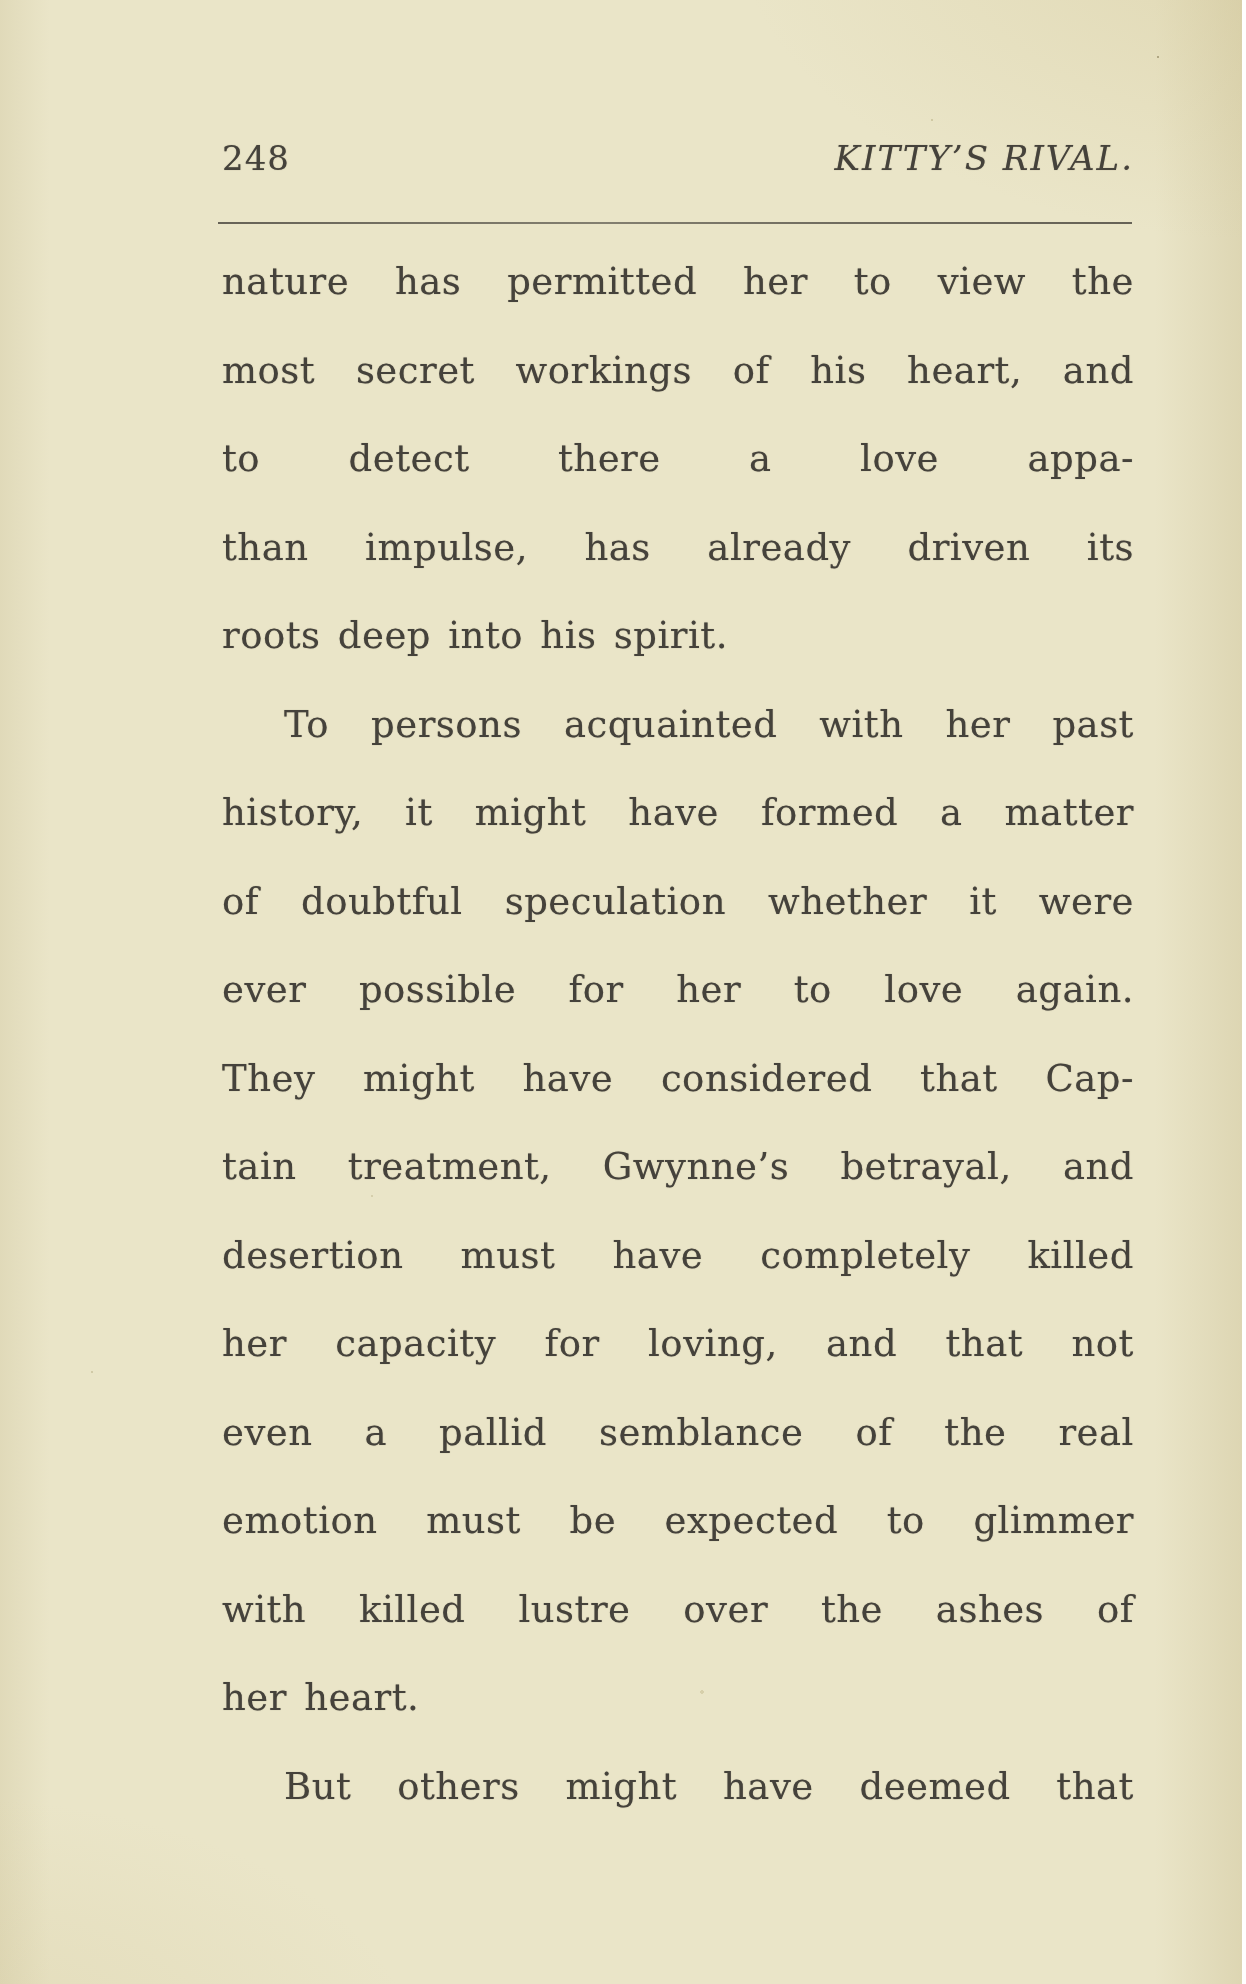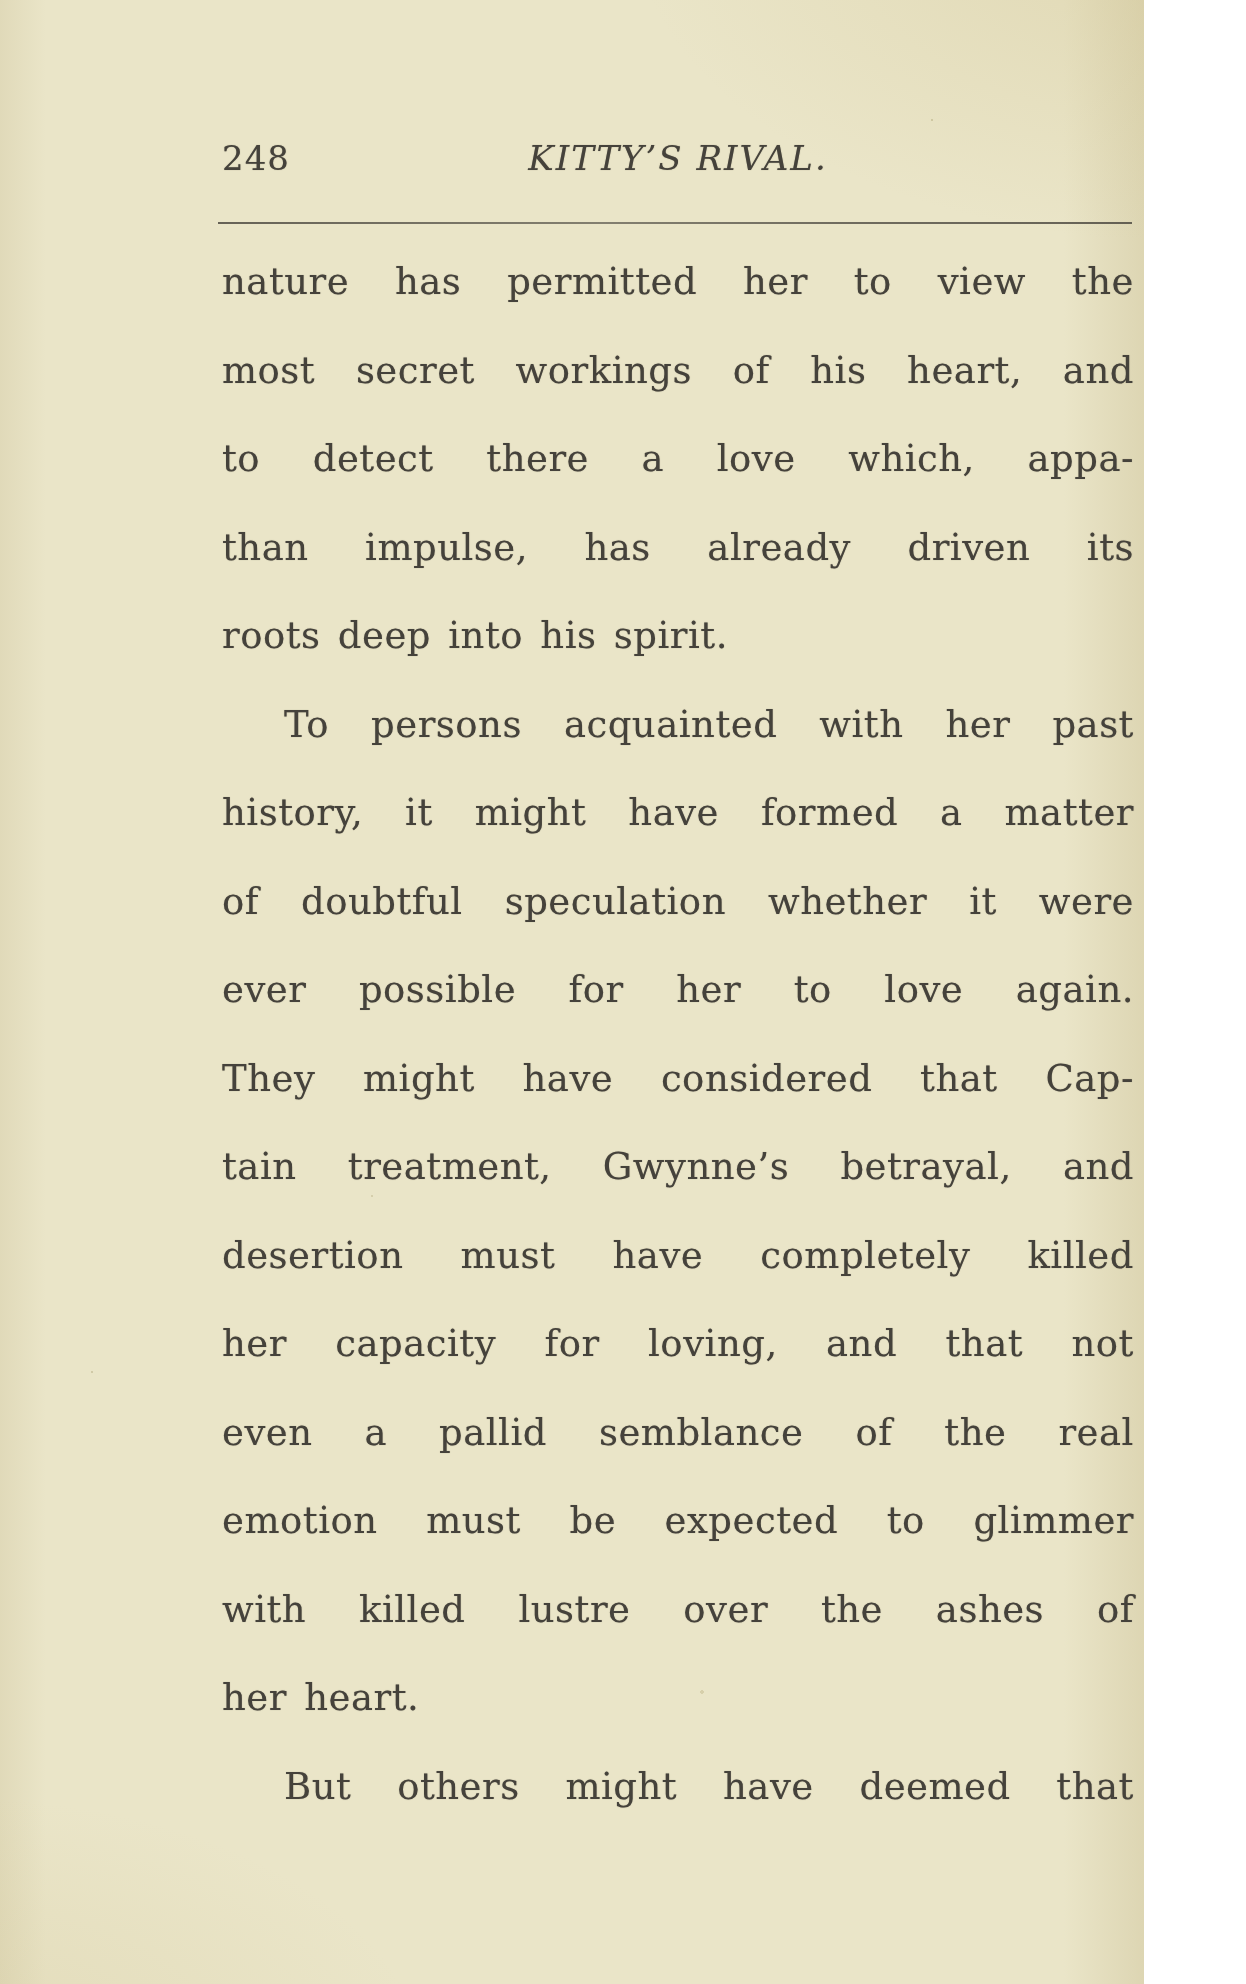--- a/index.html
+++ b/index.html
@@ -6,21 +6,21 @@
     --paper:#eae5c8;
     --ink:#45423b;
     --rule:#57534a;
   }
   html,body{margin:0;padding:0;}
   body{
     width:1246px;height:1984px;overflow:hidden;
     font-family:"DejaVu Serif","Liberation Serif",serif;
   }
   .page{
-    position:relative;width:1144px;height:1984px;
+    position:relative;width:1242px;height:1984px;
     background-color:var(--paper);
     background-image:
       radial-gradient(circle 2px at 1158px 57px, rgba(110,100,60,.45) 0 60%, transparent 70%),
       radial-gradient(circle 2px at 932px 120px, rgba(160,150,100,.35) 0 60%, transparent 70%),
       radial-gradient(circle 2px at 92px 1372px, rgba(150,140,90,.30) 0 60%, transparent 70%),
       radial-gradient(circle 3px at 702px 1692px, rgba(170,158,105,.30) 0 60%, transparent 70%),
       radial-gradient(circle 2px at 372px 1196px, rgba(160,148,98,.28) 0 60%, transparent 70%),
       radial-gradient(ellipse 900px 520px at 104% -4%, rgba(206,193,143,.38), transparent 62%),
       radial-gradient(ellipse 760px 430px at -4% 104%, rgba(204,191,142,.26), transparent 62%),
       linear-gradient(90deg, rgba(185,172,125,.20), rgba(0,0,0,0) 4%, rgba(0,0,0,0) 93%, rgba(196,184,138,.34));
@@ -28,21 +28,21 @@
   }
   .running-head{
     position:absolute;left:222px;top:138px;width:912px;height:46px;
   }
   .page-number{
     position:absolute;left:0;top:0;
     font-size:34px;letter-spacing:1px;
     text-shadow:0 0 1px rgba(80,74,60,.5);
   }
   .head-title{
-    position:absolute;left:0;right:0;top:0;text-align:center;
+    position:absolute;left:0;right:0;top:0;text-align:right;
     font-style:italic;font-size:34px;letter-spacing:2px;
     text-shadow:0 0 1px rgba(80,74,60,.5);
   }
   .head-rule{
     position:absolute;left:218px;top:222px;width:914px;height:2px;
     background:linear-gradient(90deg,#4f4b42,#716d60 42%,#5a564c 68%,#4f4b42);
     opacity:.85;
   }
   .body-text{
     position:absolute;left:222px;top:238px;width:912px;
@@ -85,21 +85,20 @@
         <span>his</span>
         <span>heart,</span>
         <span>and</span>
       </div>
       <div class="line justify">
         <span>to</span>
         <span>detect</span>
         <span>there</span>
         <span>a</span>
         <span>love</span>
-        <span>which,</span>
         <span>appa-</span>
       </div>
       <div class="line justify">
         <span>than</span>
         <span>impulse,</span>
         <span>has</span>
         <span>already</span>
         <span>driven</span>
         <span>its</span>
       </div>

